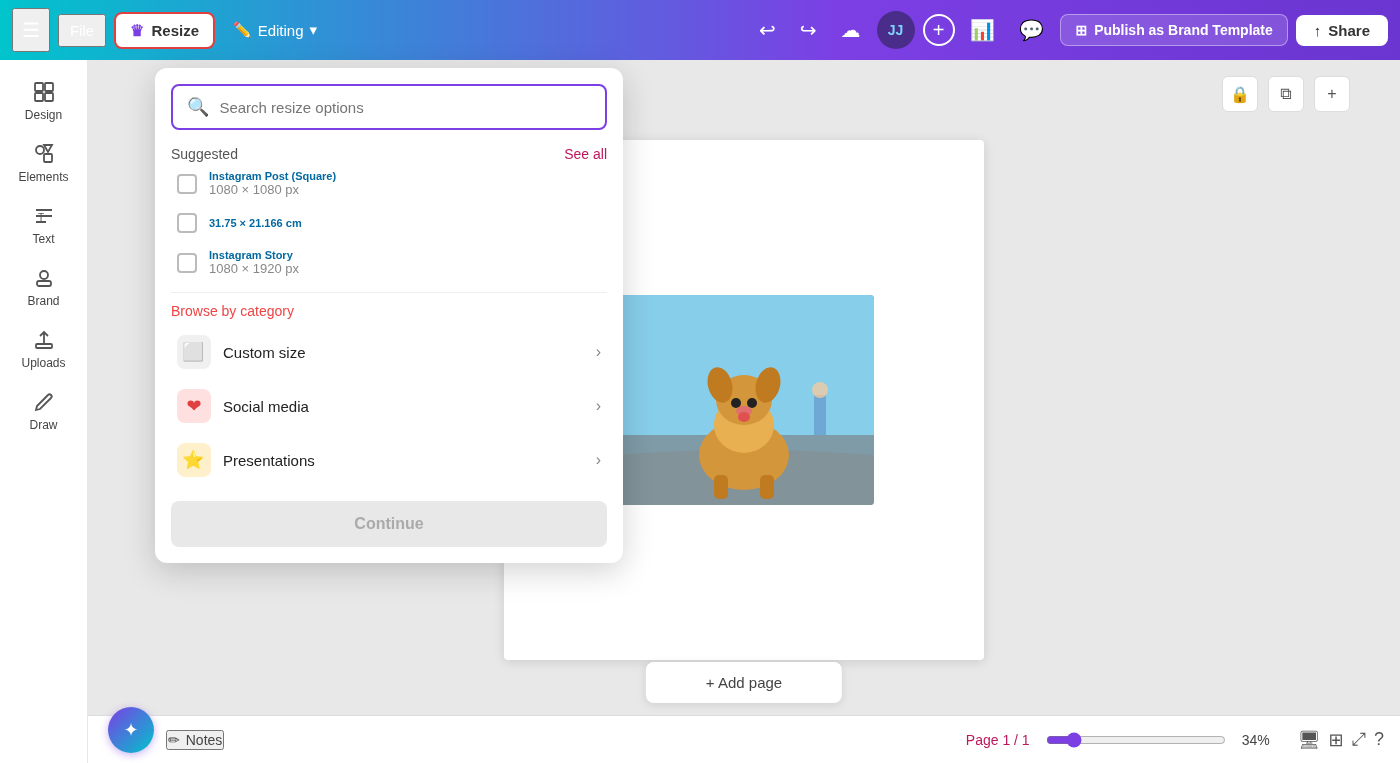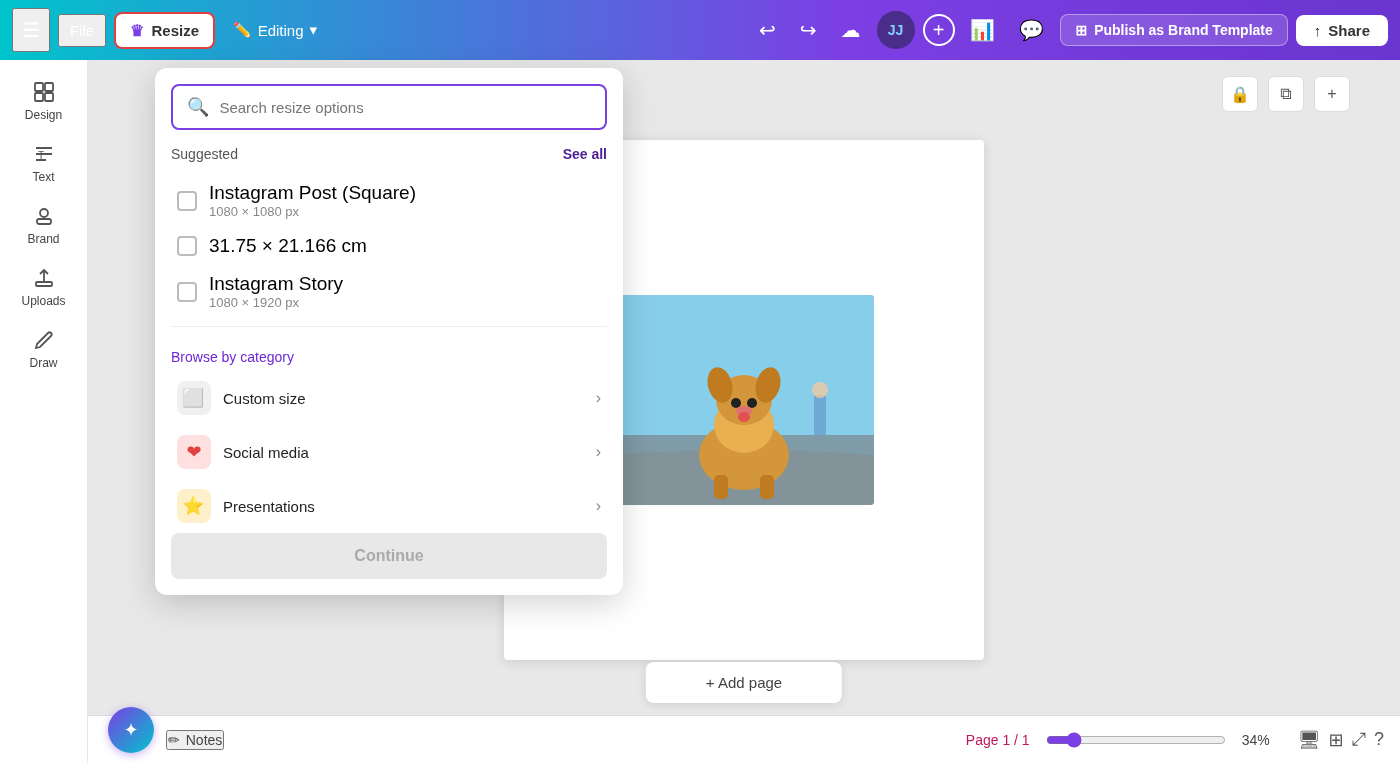--- a/index.html
+++ b/index.html
@@ -80,47 +80,47 @@
       display: flex; align-items: center; gap: 10px;
       border: 2px solid #7c3fe4; border-radius: 8px; padding: 10px 14px;
       margin-bottom: 16px;
     }
     .search-box input {
       border: none; outline: none; font-size: 15px; color: #333; width: 100%; background: transparent;
     }
     .search-icon-wrap { color: #888; font-size: 18px; }
     .suggested-header {
       display: flex; justify-content: space-between; align-items: center;
-      margin-bottom: 12px;
+      margin-bottom: 0;
     }
     .suggested-label { font-size: 14px; color: #555; font-weight: 500; }
-    .see-all { font-size: 14px; color: #4c1d95; font-weight: 700; cursor: pointer; }
+    .see-all { font-size: 14px; color: #be185d; font-weight: 400; cursor: pointer; }
     .resize-option {
       display: flex; align-items: center; gap: 12px; padding: 8px 6px; cursor: pointer; border-radius: 6px;
     }
     .resize-checkbox {
       width: 20px; height: 20px; border: 2px solid #bbb; border-radius: 4px;
       flex-shrink: 0; background: white;
     }
     .resize-option-info { display: flex; flex-direction: column; }
-    .resize-option-name { font-size: 19px; color: #000000; font-weight: 400; }
+    .resize-option-name { font-size: 11px; color: #0369a1; font-weight: 700; }
     .resize-option-size { font-size: 13px; color: #888; }
     .divider-line { height: 1px; background: #eee; margin: 8px 0; }
-    .browse-category-label { font-size: 14px; color: #6d28d9; font-weight: 500; margin: 22px 0 6px 0; }
+    .browse-category-label { font-size: 14px; color: #ef4444; font-weight: 500; margin: 10px 0 6px 0; }
     .category-item {
       display: flex; align-items: center; gap: 12px; padding: 10px 6px;
       cursor: pointer; border-radius: 8px; font-size: 15px; color: #222;
     }
     .category-icon {
       width: 34px; height: 34px; border-radius: 8px;
       display: flex; align-items: center; justify-content: center; font-size: 18px; flex-shrink: 0;
     }
     .category-chevron { margin-left: auto; color: #888; font-size: 16px; }
     .continue-btn {
-      width: 100%; padding: 14px;
+      width: 100%; margin-top: 14px; padding: 14px;
       background: #e8e8e8; border: none; border-radius: 8px;
       font-size: 16px; font-weight: 600; color: #aaa; cursor: not-allowed;
     }
 
     
     .canvas-area {
       flex: 1; background: #e8e8e8; display: flex; flex-direction: column;
       align-items: center; justify-content: flex-start; position: relative; overflow: hidden;
     }
     .canvas-toolbar {
@@ -215,20 +215,28 @@
       <svg viewBox="0 0 24 24" fill="none" stroke="currentColor" stroke-width="1.8">
           <rect x="3" y="3" width="8" height="8" rx="1"></rect>
           <rect x="13" y="3" width="8" height="8" rx="1"></rect>
           <rect x="3" y="13" width="8" height="8" rx="1"></rect>
           <rect x="13" y="13" width="8" height="8" rx="1"></rect>
         </svg>
       <span class="sidebar-item-label">Design</span>
     </div>
     <div class="sidebar-item">
       <svg viewBox="0 0 24 24" fill="none" stroke="currentColor" stroke-width="1.8">
+          <circle cx="8" cy="8" r="4"></circle>
+          <rect x="12" y="12" width="8" height="8" rx="1"></rect>
+          <polygon points="12,3 20,3 16,10"></polygon>
+        </svg>
+      <span class="sidebar-item-label">Elements</span>
+    </div>
+    <div class="sidebar-item">
+      <svg viewBox="0 0 24 24" fill="none" stroke="currentColor" stroke-width="1.8">
           <path d="M4 6h16M4 12h16M4 18h10"></path>
           <text x="6" y="17" font-size="10" fill="currentColor" stroke="none">T</text>
         </svg>
       <span class="sidebar-item-label">Text</span>
     </div>
     <div class="sidebar-item">
       <svg viewBox="0 0 24 24" fill="none" stroke="currentColor" stroke-width="1.8">
           <circle cx="12" cy="9" r="4"></circle>
           <rect x="5" y="15" width="14" height="5" rx="2"></rect>
         </svg>

